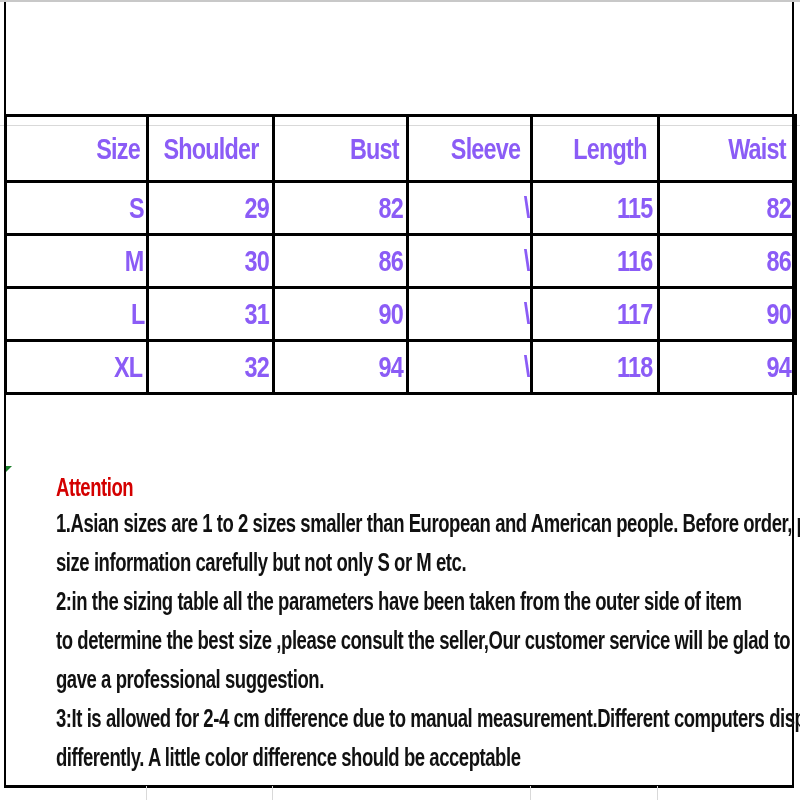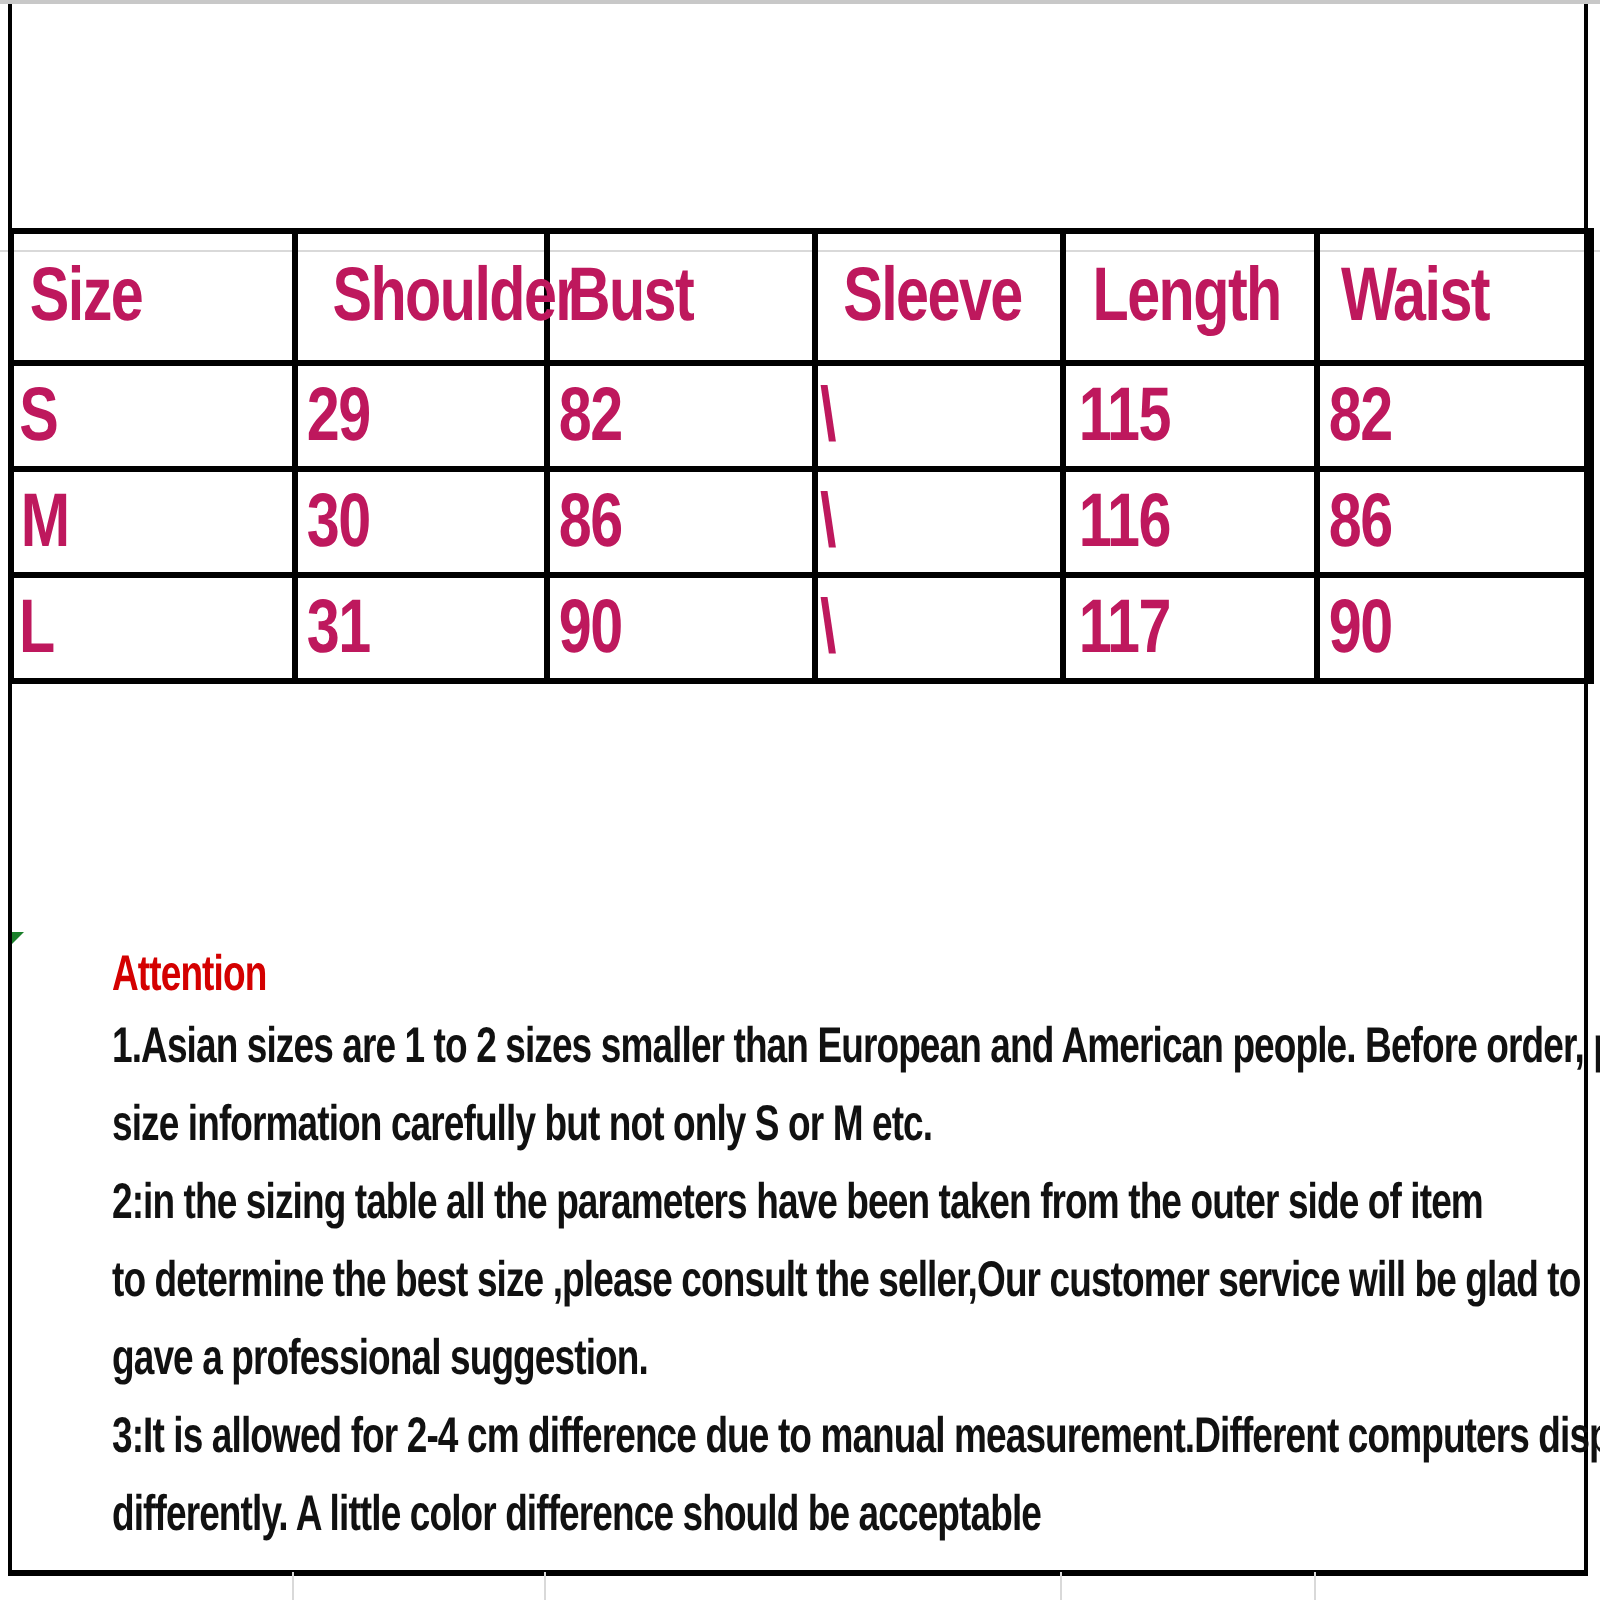--- a/index.html
+++ b/index.html
@@ -13,22 +13,22 @@
   .outer {
     position: absolute; left: 4px; top: 2px; width: 786px; height: 783px;
     border-left: 2px solid #000; border-right: 2px solid #000; border-bottom: 3px solid #000;
     box-sizing: content-box;
   }
   table.size-table {
     position: absolute; left: 4px; top: 114px; width: 790px;
     border-collapse: collapse; table-layout: fixed;
   }
   table.size-table td, table.size-table th {
-    border: 3px solid #000; text-align: left; vertical-align: middle; padding: 0;
-    font-weight: bold; color: #be185d; font-size: 38px; letter-spacing: -1px;
+    border: 3px solid #000; text-align: right; vertical-align: middle; padding: 0;
+    font-weight: bold; color: #8b5cf6; font-size: 30px; letter-spacing: -1px;
     transform-origin: center;
   }
   table.size-table th { height: 63px; }
   table.size-table td { height: 50px; }
   .cond { display: inline-block; transform: scaleX(0.78); }
   .notes {
     position: absolute; left: 8px; top: 470px; width: 780px; margin-left: 48px;
   }
   .notes .line {
     height: 39px; line-height: 39px; font-size: 25px; font-weight: bold; color: #111;
@@ -85,20 +85,28 @@
       <td><span class="cond">86</span></td>
     </tr>
     <tr>
       <td><span class="cond">L</span></td>
       <td><span class="cond">31</span></td>
       <td><span class="cond">90</span></td>
       <td><span class="cond">\</span></td>
       <td><span class="cond">117</span></td>
       <td><span class="cond">90</span></td>
     </tr>
+    <tr>
+      <td><span class="cond">XL</span></td>
+      <td><span class="cond">32</span></td>
+      <td><span class="cond">94</span></td>
+      <td><span class="cond">\</span></td>
+      <td><span class="cond">118</span></td>
+      <td><span class="cond">94</span></td>
+    </tr>
   </tbody>
 </table>
 
 <div class="corner-mark"></div>
 
 <div class="notes">
   <div class="line attention">Attention</div>
   <div class="line">1.Asian sizes are 1 to 2 sizes smaller than European and American people.  Before order, please read our</div>
   <div class="line">size information carefully but not only S or M etc.</div>
   <div class="line">2:in the sizing table all the parameters have been taken from the outer side of item</div>

